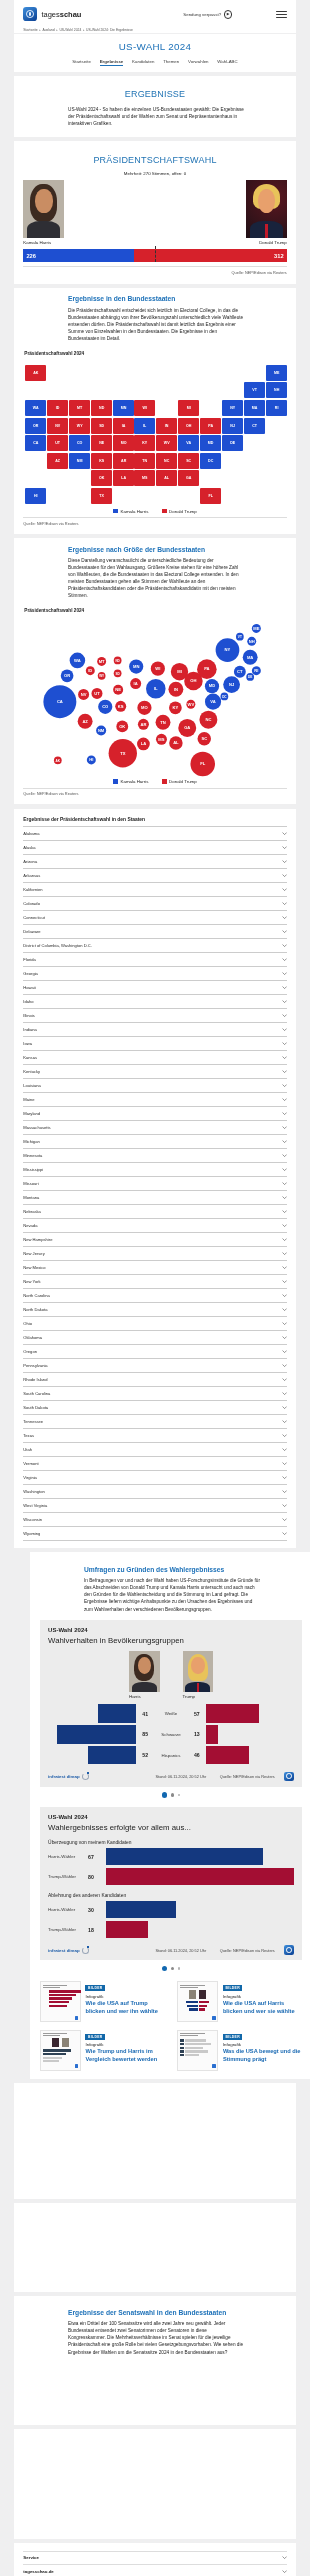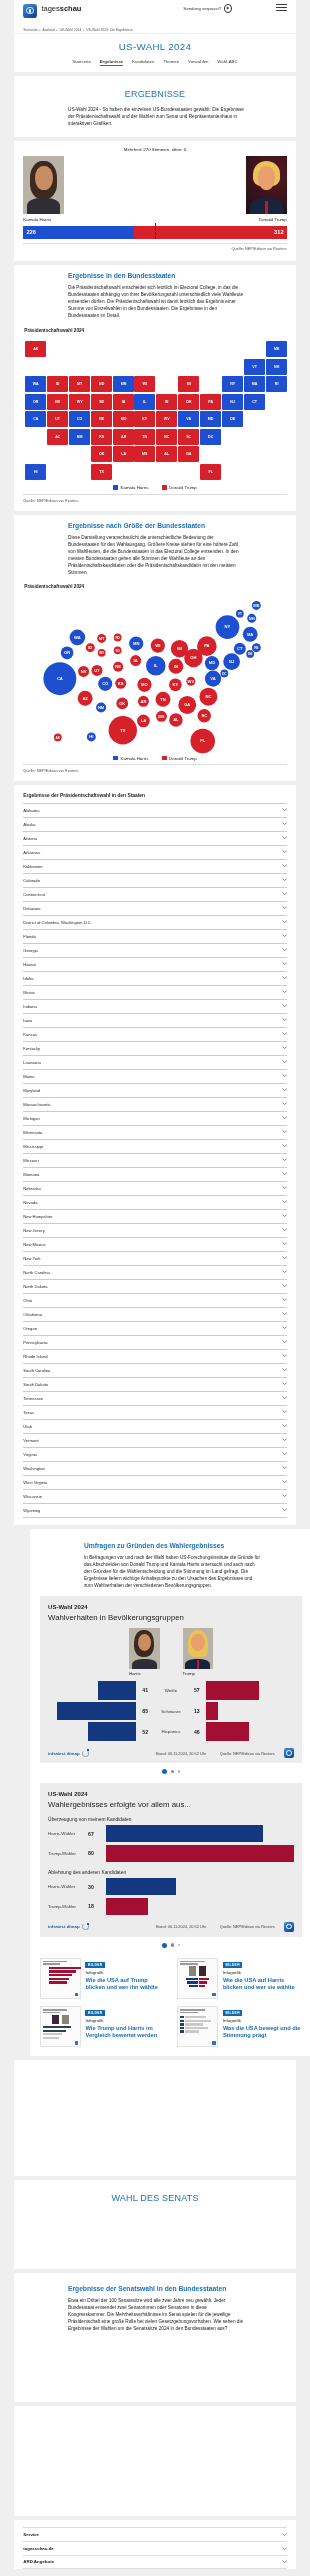--- a/index.html
+++ b/index.html
@@ -1,20 +1,20 @@
 <!DOCTYPE html>
 <html lang="de" style="font-size:8.3px"><head>
 <meta charset="utf-8">
 <style>
   html,body{margin:0;padding:0;}
   body{width:310px;background:#efeff0;font-family:"Liberation Sans",sans-serif;color:#1d1d1d;}
   .card{width:282px;margin:0 auto 4.1px auto;background:#fff;box-sizing:border-box;position:relative;}
   
   .hdr{padding:4.1px 9.3px 0 9.3px;height:33px;margin-bottom:1px;}
-  .hdr-row{display:flex;align-items:flex-start;height:20.7px;}
+  .hdr-row{display:flex;align-items:center;height:20.7px;}
   .appicon{width:14px;height:14px;border-radius:3.1px;background:linear-gradient(145deg,#3f8fdc,#0a3f92);position:relative;flex:0 0 auto;}
   .appicon .globe{position:absolute;left:2.6px;top:2.6px;width:7.8px;height:7.8px;border:1px solid #e8f2ff;border-radius:50%;box-sizing:border-box;}
   .appicon .gdot{position:absolute;left:5.7px;top:4.7px;width:2.1px;height:4.1px;background:#e8f2ff;border-radius:1px;}
   .logotext{font-size:7.5px;margin-left:4.1px;color:#222;}
   .logotext b{font-weight:bold;}
   .missed{margin-left:auto;margin-right:44px;display:flex;align-items:center;font-size:4.4px;color:#333;}
   .playcirc{width:6.7px;height:6.7px;border:0.7px solid #333;border-radius:50%;margin-left:2.6px;display:flex;align-items:center;justify-content:center;font-size:3.6px;color:#333;}
   .burger{width:10.3px;display:flex;flex-direction:column;gap:1.8px;cursor:pointer;}
   .burger span{display:block;height:1.1px;background:#3a3a3a;border-radius:0.5px;}
   .crumbs{font-size:3.4px;color:#5a5a5a;padding:3.1px 0 0 0;}
@@ -153,20 +153,21 @@
 </div>
 
 <div class="card" style="padding-bottom:10.3px;">
   <h2 class="center-head">ERGEBNISSE</h2>
   <div class="article" style="margin-top:6.2px;">
     <p>US-Wahl 2024 - So haben die einzelnen US-Bundesstaaten gewählt: Die Ergebnisse der Präsidentschaftswahl und der Wahlen zum Senat und Repräsentantenhaus in interaktiven Grafiken.</p>
   </div>
 </div>
 
 <div class="card" style="padding-bottom:2.1px;">
+  <h2 class="center-head">PRÄSIDENTSCHAFTSWAHL</h2>
   <div class="maj">Mehrheit: 270 Stimmen, offen: 0</div>
   <div class="cands">
     <div class="photo">
       <div class="ph-hair"></div>
         <div class="ph-face"></div>
         <div class="ph-body"></div>
     </div>
     <div class="photo trump">
       <div class="ph-hair t"></div>
         <div class="ph-face t"></div>
@@ -894,21 +895,20 @@
         <div class="tmeta"><span class="badge">BILDER</span><div class="kick">Infografik</div><div class="ttl">Was die USA bewegt und die Stimmung prägt</div></div>
       </div>
     </div>
 </div>
 
 <div class="card" style="height:116px;">
   <div class="placeholder"></div>
 </div>
 
 <div class="card" style="height:89px;">
-  <h2 class="center-head">WAHL DES SENATS</h2>
   <div class="placeholder"></div>
 </div>
 
 <div class="card" style="height:129px;padding-top:12.4px;">
   <div class="article">
     <h3>Ergebnisse der Senatswahl in den Bundesstaaten</h3>
     <p>Etwa ein Drittel der 100 Senatssitze wird alle zwei Jahre neu gewählt. Jeder Bundesstaat entsendet zwei Senatorinnen oder Senatoren in diese Kongresskammer. Die Mehrheitsverhältnisse im Senat spielen für die jeweilige Präsidentschaft eine große Rolle bei vielen Gesetzgebungsvorhaben. Wie sehen die Ergebnisse der Wahlen um die Senatssitze 2024 in den Bundesstaaten aus?</p>
   </div>
   <div class="placeholder"></div>
 </div>

